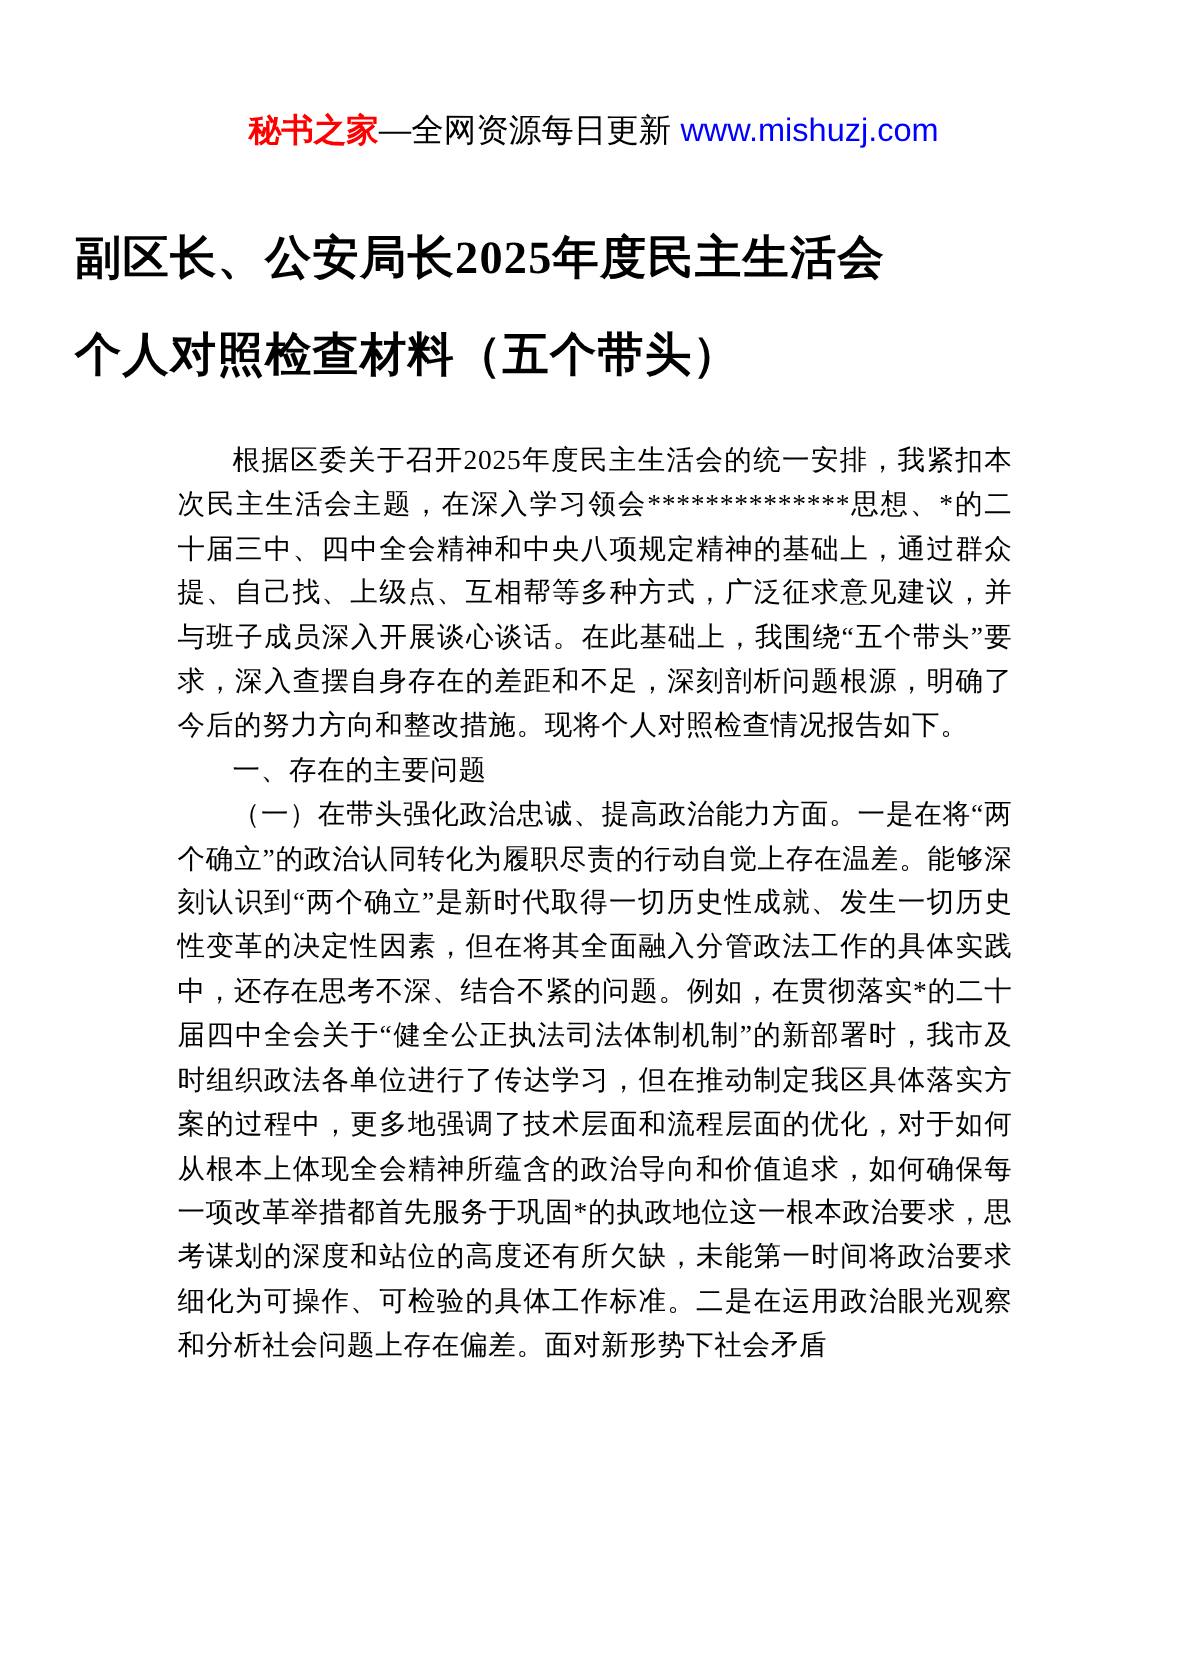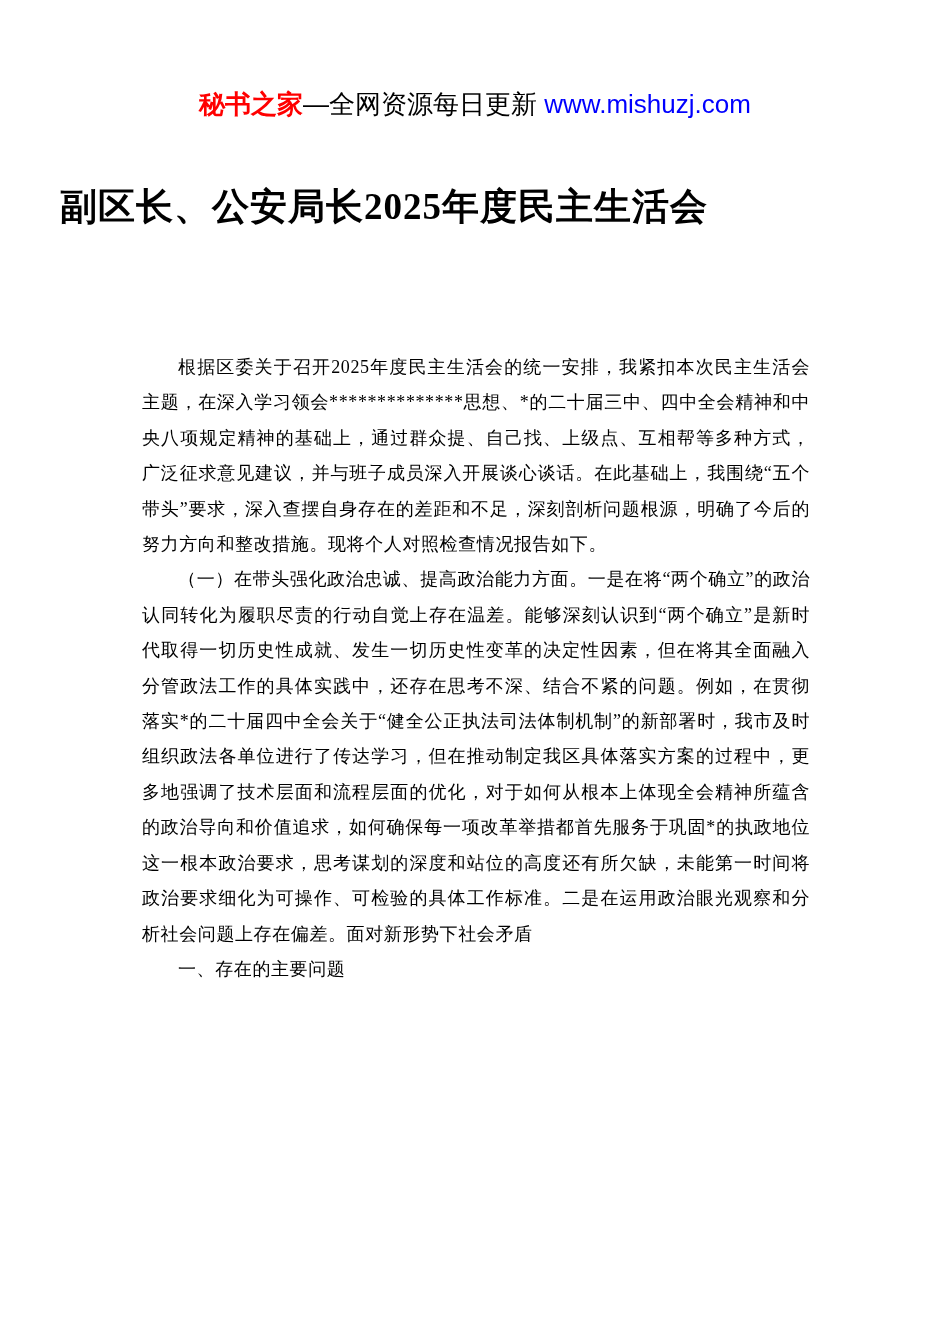--- a/index.html
+++ b/index.html
@@ -51,21 +51,21 @@
     font-size: 37px;
     line-height: 78px;
     letter-spacing: 1px;
   }
   
   .doc-body {
     position: absolute;
     top: 350px;
     left: 142px;
     width: 668px;
-    font-size: 18px;
+    font-size: 22px;
     line-height: 35.4px;
     letter-spacing: 0.6px;
     text-align: justify;
     text-justify: inter-ideograph;
   }
   .doc-body p {
     margin: 0;
     padding: 0;
     text-indent: 2em;
   }
@@ -74,21 +74,22 @@
 <body>
 
 <div class="page">
 
   <div class="site-header">
     <span class="brand" style="color: rgb(255, 0, 0);">秘书之家</span><span class="tagline">—全网资源每日更新 </span><span class="url" style="color: rgb(0, 0, 255);">www.mishuzj.com</span>
   </div>
 
   <div class="doc-title">
     <div>副区长、公安局长2025年度民主生活会</div>
+    <div>个人对照检查材料（五个带头）</div>
   </div>
 
   <div class="doc-body">
     <p>根据区委关于召开2025年度民主生活会的统一安排，我紧扣本次民主生活会主题，在深入学习领会**************思想、*的二十届三中、四中全会精神和中央八项规定精神的基础上，通过群众提、自己找、上级点、互相帮等多种方式，广泛征求意见建议，并与班子成员深入开展谈心谈话。在此基础上，我围绕“五个带头”要求，深入查摆自身存在的差距和不足，深刻剖析问题根源，明确了今后的努力方向和整改措施。现将个人对照检查情况报告如下。</p>
+    <p>一、存在的主要问题</p>
     <p>（一）在带头强化政治忠诚、提高政治能力方面。一是在将“两个确立”的政治认同转化为履职尽责的行动自觉上存在温差。能够深刻认识到“两个确立”是新时代取得一切历史性成就、发生一切历史性变革的决定性因素，但在将其全面融入分管政法工作的具体实践中，还存在思考不深、结合不紧的问题。例如，在贯彻落实*的二十届四中全会关于“健全公正执法司法体制机制”的新部署时，我市及时组织政法各单位进行了传达学习，但在推动制定我区具体落实方案的过程中，更多地强调了技术层面和流程层面的优化，对于如何从根本上体现全会精神所蕴含的政治导向和价值追求，如何确保每一项改革举措都首先服务于巩固*的执政地位这一根本政治要求，思考谋划的深度和站位的高度还有所欠缺，未能第一时间将政治要求细化为可操作、可检验的具体工作标准。二是在运用政治眼光观察和分析社会问题上存在偏差。面对新形势下社会矛盾</p>
-    <p>一、存在的主要问题</p>
   </div>
 
 </div>
 
 </body></html>

